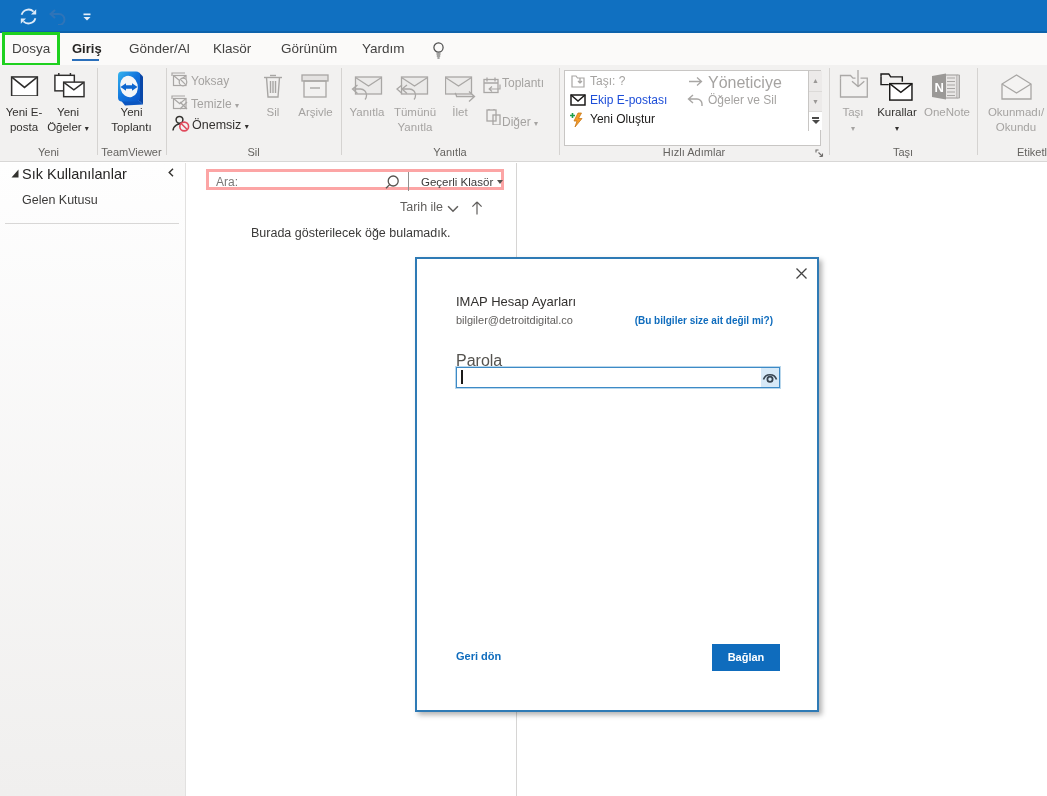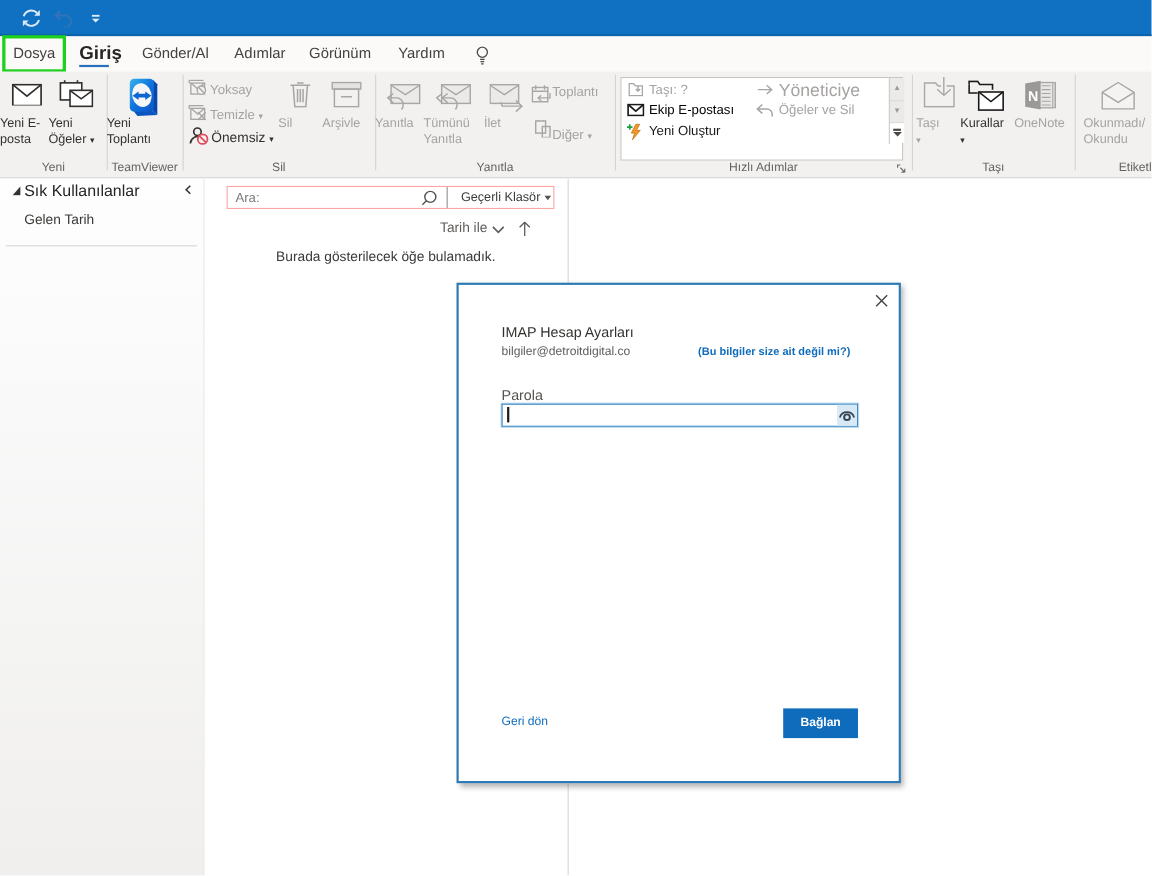--- a/index.html
+++ b/index.html
@@ -9,21 +9,21 @@
 
 #titlebar{left:0;top:0;width:1047px;height:33px;background:#1070c1;border-bottom:2px solid #0d62ab}
 
 #menubar{left:0;top:33px;width:1047px;height:32px;background:#fbfaf9}
 .tab{position:absolute;top:0;height:32px;line-height:32px;font-size:13.5px;color:#434241;white-space:nowrap}
 #greenbox{left:2px;top:-1px;width:58px;height:34px;border:3px solid #1fd11f}
 
 #ribbon{left:0;top:65px;width:1047px;height:97px;background:#f2f1f0;border-bottom:1px solid #d8d7d6}
 .rdiv{position:absolute;top:3px;height:87px;width:1px;background:#d5d3d1}
 .glabel{position:absolute;top:81px;font-size:11px;color:#656360;text-align:center;white-space:nowrap}
-.biglabel{position:absolute;font-size:11.5px;text-align:left;line-height:15px;white-space:nowrap}
+.biglabel{position:absolute;font-size:11.5px;text-align:center;line-height:15px;white-space:nowrap}
 .en{color:#33312f}
 .dis{color:#a5a3a1}
 .smalltxt{position:absolute;font-size:12px;white-space:nowrap}
 
 #content{left:0;top:163px;width:1047px;height:633px;background:#fff}
 #sidebar{left:0;top:0;width:186px;height:633px;background:linear-gradient(#fefefe,#f0efee);border-right:1px solid #e2e1e0}
 #listpane{left:186px;top:0;width:331px;height:633px;background:#fff;border-right:1px solid #d6d5d4}
 
 #dialog{left:415px;top:94px;width:404px;height:455px;background:#fff;border:2px solid #2e7ab5;box-shadow:3px 3px 5px rgba(0,0,0,0.3)}
 .blue{color:#0f6cbd}
@@ -49,24 +49,24 @@
 
     <svg class="abs" style="left:83px;top:13px" width="8" height="8" viewBox="0 0 8 8">
       <rect x="0.5" y="0.5" width="7" height="1.7" fill="#e4eefa"></rect>
       <path d="M0.5 4 h7 L4 7.5 Z" fill="#e4eefa"></path>
     </svg>
   </div>
 
   <div id="menubar" class="abs">
     <div id="greenbox" class="abs"></div>
     <div class="tab" style="left:12px">Dosya</div>
-    <div class="tab" style="left:72px;color:#262524;font-weight:bold;font-size:17px">Giriş</div>
+    <div class="tab" style="left:72px;color:#262524;font-weight:bold;font-size:13px">Giriş</div>
     <div class="abs" style="left:72px;top:25.5px;width:27px;height:2.8px;background:#2a6fbb"></div>
     <div class="tab" style="left:129px">Gönder/Al</div>
-    <div class="tab" style="left:213px">Adımlar</div>
+    <div class="tab" style="left:213px">Klasör</div>
     <div class="tab" style="left:281px">Görünüm</div>
     <div class="tab" style="left:362px">Yardım</div>
     <svg class="abs" style="left:432px;top:9px" width="13" height="17" viewBox="0 0 13 17">
       <g fill="none" stroke="#4a4a4a" stroke-width="1.2">
         <circle cx="6.5" cy="5.5" r="4.6"></circle>
         <path d="M4.5 12 h4 M4.8 14 h3.4 M5.4 16 h2.2"></path>
       </g>
     </svg>
   </div>
 
@@ -220,21 +220,21 @@
         <g fill="none" stroke="#a8a6a4" stroke-width="1.2">
           <path d="M1 3 v-2 h4 l1.5 2 h6.5 v9 h-12 Z"></path>
           <path d="M9 3 v5 M9 8 l-2 -2 M9 8 l2 -2" stroke-width="1.3"></path>
         </g>
       </svg>
       <div class="smalltxt dis" style="left:25px;top:3px;font-size:12px">Taşı: ?</div>
       <svg class="abs" style="left:5px;top:23px" width="16" height="12" viewBox="0 0 16 12">
         <rect x="1" y="1" width="14" height="10" fill="#fff" stroke="#1b1a19" stroke-width="1.5"></rect>
         <path d="M1 1 L8 7 L15 1" fill="none" stroke="#1b1a19" stroke-width="1.5"></path>
       </svg>
-      <div class="smalltxt en" style="left:25px;top:22px;font-size:12px;color:#000000">Ekip E-postası</div>
+      <div class="smalltxt en" style="left:25px;top:22px;font-size:12px;color:#1d4ed8">Ekip E-postası</div>
       <svg class="abs" style="left:4px;top:41px" width="16" height="16" viewBox="0 0 16 16">
         <path d="M1 3.5 h5 M3.5 1 v5" stroke="#1e9e4a" stroke-width="1.6"></path>
         <path d="M9 1 L5 9 h3 L6 15 L13 6.5 h-3.5 L12.5 1 Z" fill="#f59a28" stroke="#c87818" stroke-width="0.8"></path>
       </svg>
       <div class="smalltxt en" style="left:25px;top:41px;font-size:12px;color:#1b1a19">Yeni Oluştur</div>
 
       <svg class="abs" style="left:123px;top:5px" width="15" height="11" viewBox="0 0 15 11">
         <path d="M1 5.5 h12 M9 1.5 L13.5 5.5 L9 9.5" fill="none" stroke="#a8a6a4" stroke-width="1.3"></path>
       </svg>
       <div class="smalltxt dis" style="left:143px;top:3px;font-size:16px">Yöneticiye</div>
@@ -292,24 +292,24 @@
     <div id="sidebar" class="abs"></div>
     <div id="listpane" class="abs"></div>
 
     <svg class="abs" style="left:11px;top:6px" width="8" height="9" viewBox="0 0 8 9">
       <path d="M7.5 0.5 V8.5 H0.5 Z" fill="#33322f"></path>
     </svg>
     <div class="abs" style="left:22px;top:3px;font-size:14.5px;color:#262524">Sık Kullanılanlar</div>
     <svg class="abs" style="left:168px;top:5px" width="6" height="9" viewBox="0 0 6 9">
       <path d="M5 0.8 L1.2 4.5 L5 8.2" fill="none" stroke="#33322f" stroke-width="1.4"></path>
     </svg>
-    <div class="abs" style="left:22px;top:30px;font-size:12.5px;color:#3b3a39">Gelen Tarih</div>
+    <div class="abs" style="left:22px;top:30px;font-size:12.5px;color:#3b3a39">Gelen Kutusu</div>
     <div class="abs" style="left:5px;top:60px;width:174px;height:1px;background:#d8d7d6"></div>
 
-    <div class="abs" style="left:206px;top:6px;width:298px;height:21px;border:1px solid #fca5a5;background:#fff">
+    <div class="abs" style="left:206px;top:6px;width:298px;height:21px;border:3px solid #fca5a5;background:#fff">
       <div class="abs" style="left:7px;top:3px;font-size:12px;color:#7a7876">Ara:</div>
       <svg class="abs" style="left:176px;top:2px" width="16" height="16" viewBox="0 0 16 16">
         <circle cx="8.2" cy="7" r="5" fill="none" stroke="#55534f" stroke-width="1.3"></circle>
         <path d="M4.6 10.6 L1 14.2" stroke="#55534f" stroke-width="1.3"></path>
       </svg>
       <div class="abs" style="left:199px;top:0;width:99px;height:19px;border-left:1px solid #918f8d">
         <div class="abs" style="left:12px;top:4px;font-size:11.5px;color:#3b3a39">Geçerli Klasör</div>
         <div class="abs" style="right:4px;top:8px;width:0;height:0;border-left:3.5px solid transparent;border-right:3.5px solid transparent;border-top:4.5px solid #55534f"></div>
       </div>
     </div>
@@ -322,26 +322,26 @@
     </svg>
     <div class="abs" style="left:251px;top:63px;font-size:12.5px;color:#3b3a39">Burada gösterilecek öğe bulamadık.</div>
 
     <div id="dialog" class="abs">
       <svg class="abs" style="left:378px;top:8px" width="13" height="13" viewBox="0 0 13 13">
         <path d="M1.5 1.5 L11.5 11.5 M11.5 1.5 L1.5 11.5" stroke="#444" stroke-width="1.3"></path>
       </svg>
       <div class="abs" style="left:39px;top:35px;font-size:13px;color:#33312f">IMAP Hesap Ayarları</div>
       <div class="abs" style="left:39px;top:55px;font-size:11px;color:#605e5c">bilgiler@detroitdigital.co</div>
       <div class="abs blue" style="right:44px;top:56px;font-size:10px;font-weight:bold;white-space:nowrap">(Bu bilgiler size ait değil mi?)</div>
-      <div class="abs" style="left:39px;top:93px;font-size:13px;color:#55534f">Parola</div>
+      <div class="abs" style="left:39px;top:93px;font-size:16px;color:#55534f">Parola</div>
       <div class="abs" style="left:39px;top:108px;width:324px;height:21px;border:1px solid #3d8ac6;box-shadow:0 0 0 1px #b9d7ec">
         <div class="abs" style="left:4px;top:2px;width:1.5px;height:14px;background:#1b1a19"></div>
         <div class="abs" style="left:304px;top:0;width:18px;height:19px;background:#d7e9f7"></div>
         <svg class="abs" style="left:305px;top:2px" width="16" height="15" viewBox="0 0 16 15">
           <path d="M1.5 9.5 A6.8 6.8 0 0 1 14.5 9.5" fill="none" stroke="#384551" stroke-width="1.6"></path>
           <circle cx="8" cy="9.3" r="2.6" fill="none" stroke="#384551" stroke-width="1.8"></circle>
         </svg>
       </div>
-      <div class="abs blue" style="left:39px;top:391px;font-size:11px;font-weight:normal">Geri dön</div>
+      <div class="abs blue" style="left:39px;top:391px;font-size:11px;font-weight:bold">Geri dön</div>
       <div class="abs" style="left:295px;top:385px;width:68px;height:27px;background:#0f6cbd;color:#fff;font-size:11px;font-weight:bold;text-align:center;line-height:27px">Bağlan</div>
     </div>
   </div>
 </div>
 
 </body></html>

